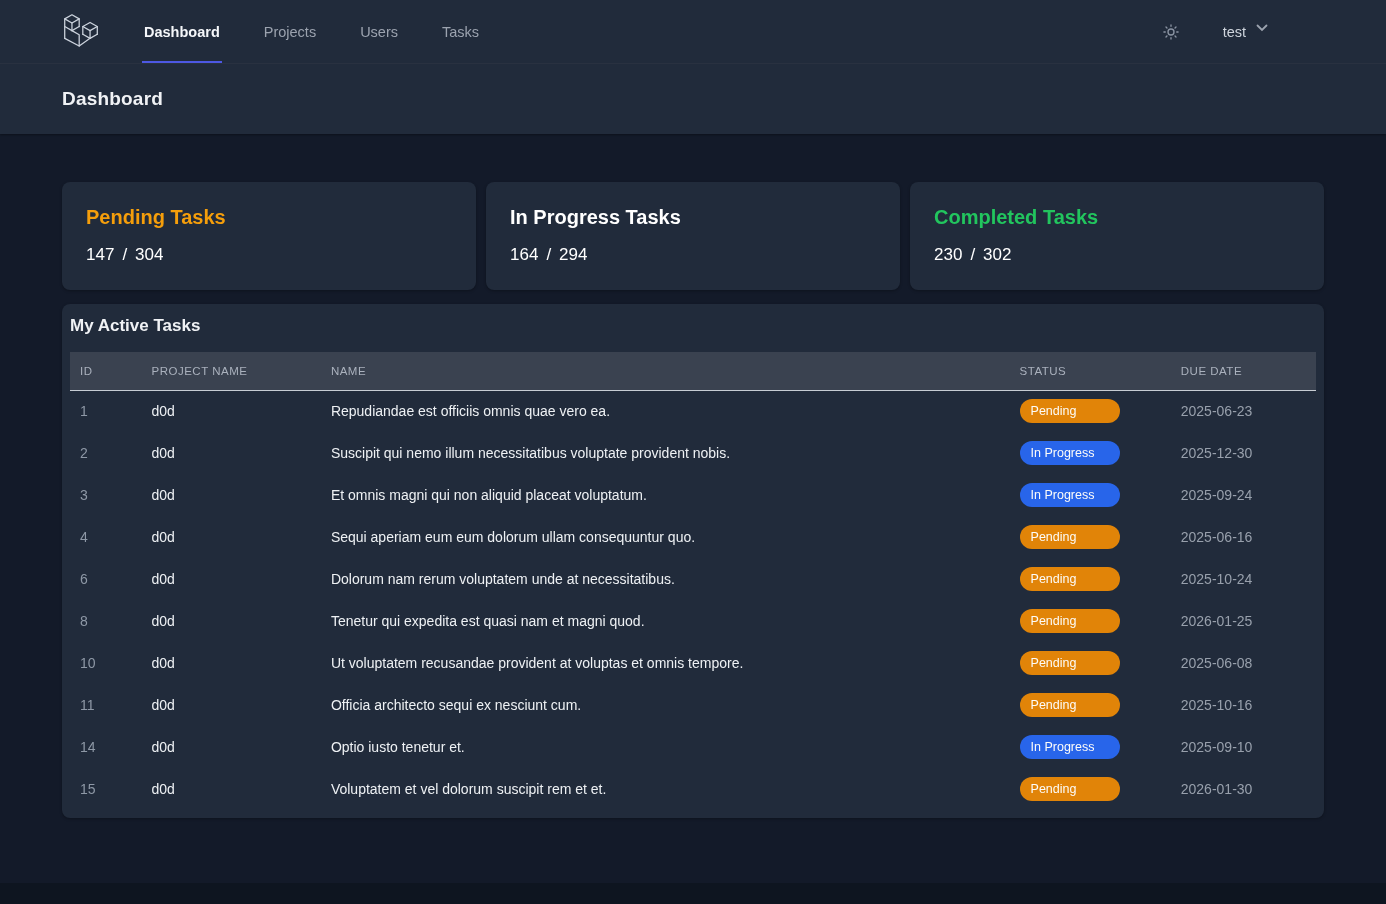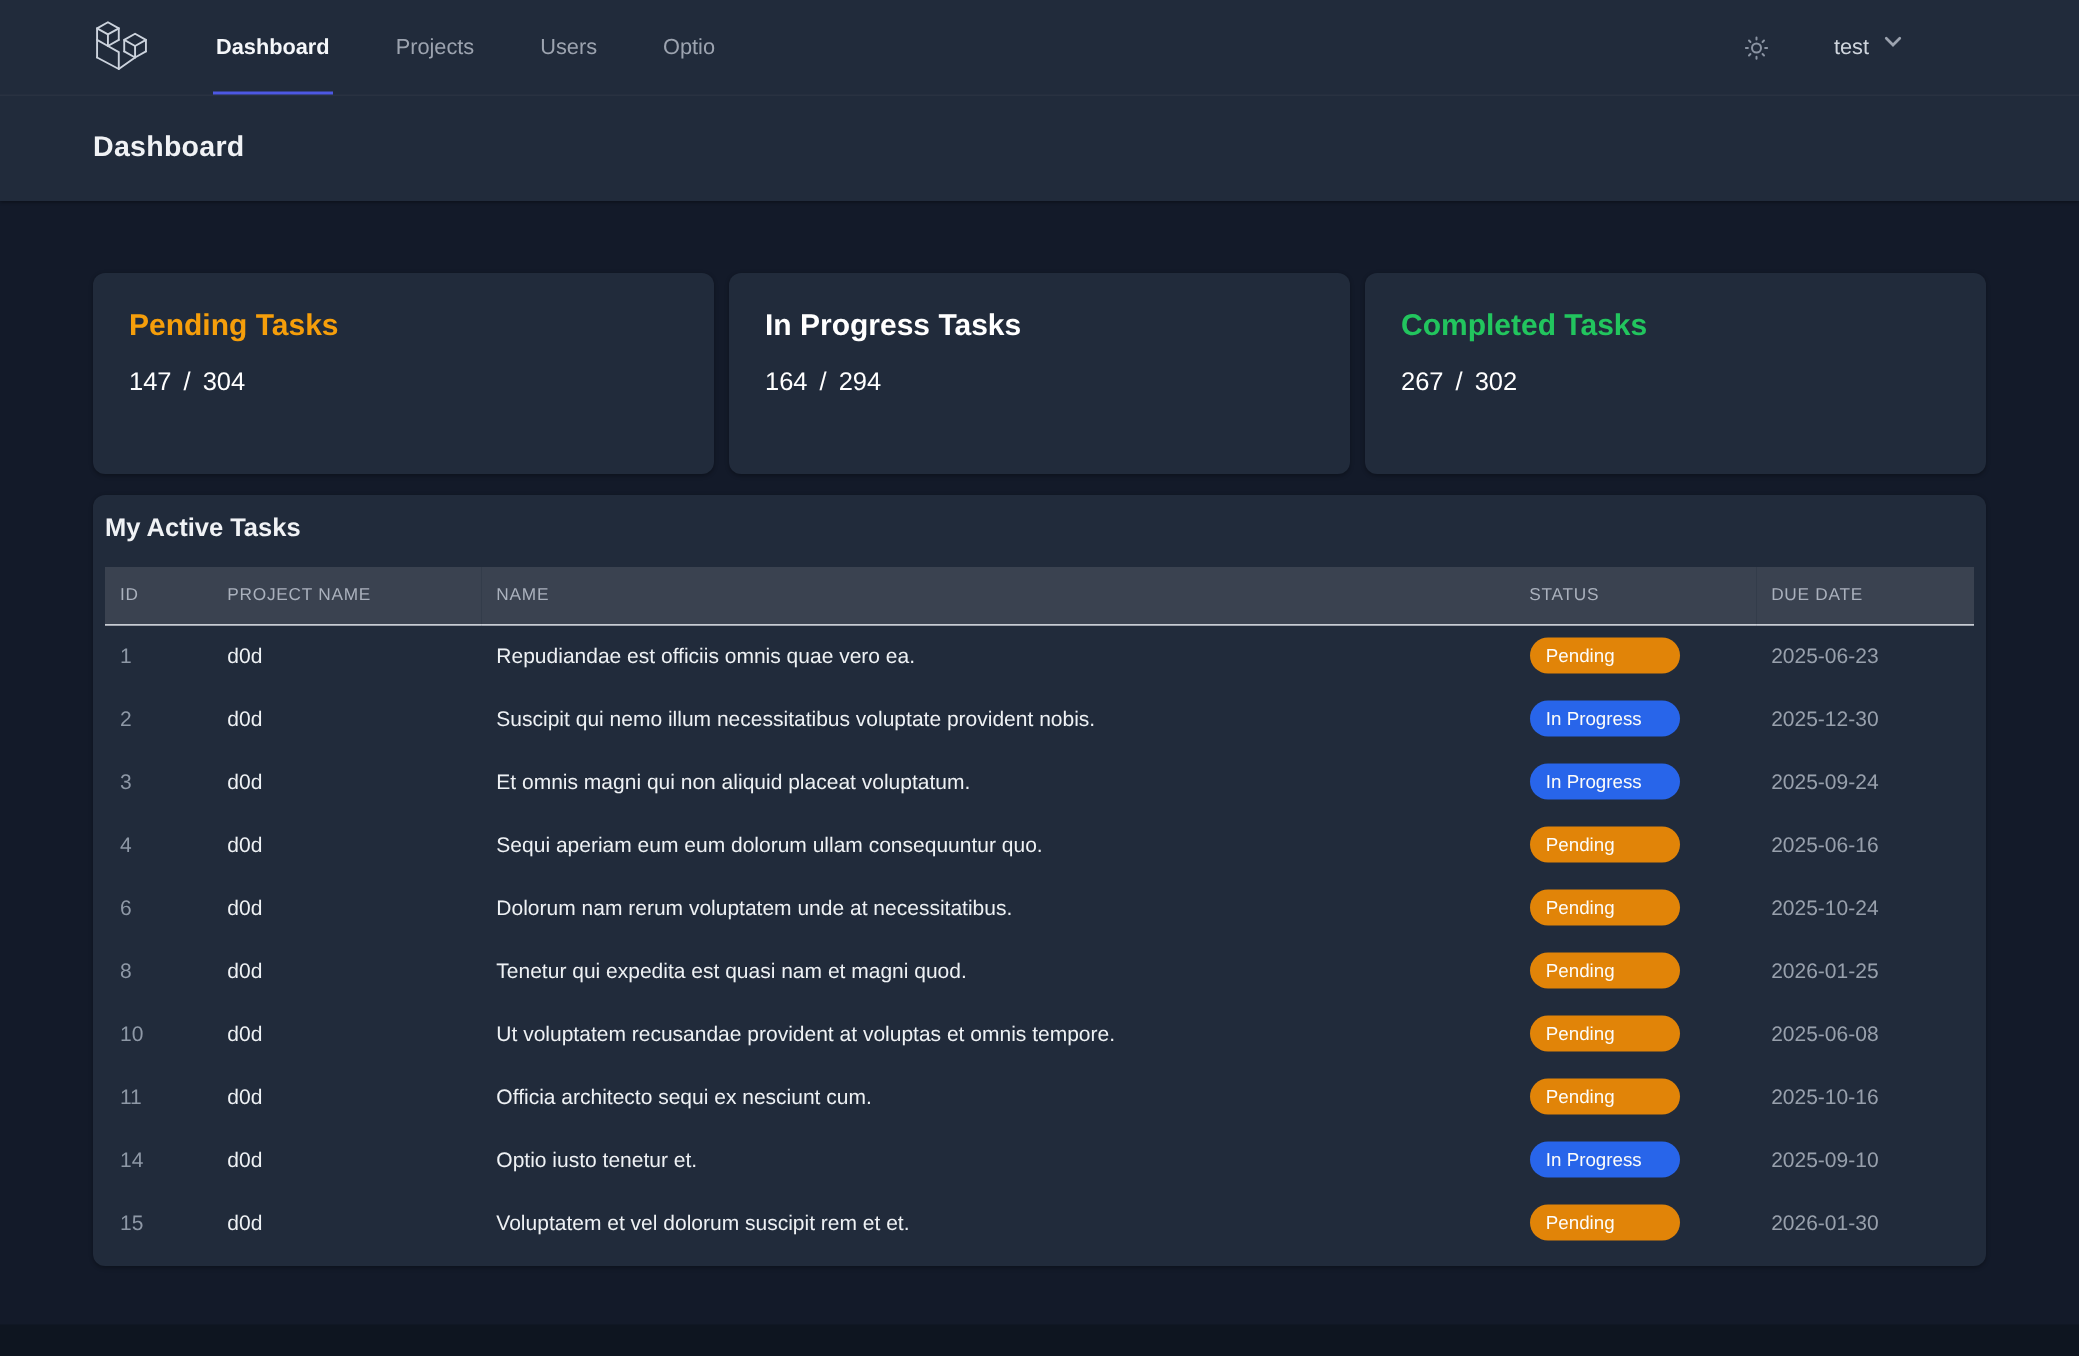--- a/index.html
+++ b/index.html
@@ -38,21 +38,21 @@
   .page-header {
     background:#212b3b; padding:24px 62px;
     box-shadow:0 1px 2px rgba(0,0,0,.35);
   }
   .page-header h1 { color:#f0f2f5; font-size:19px; font-weight:700; letter-spacing:.2px; }
 
   
   .main { padding:48px 62px 0 62px; }
   .stat-grid { display:grid; grid-template-columns:repeat(3,1fr); gap:10px; }
   .stat-card {
-    background:#212b3b; border-radius:8px; padding:24px; height:134px;
+    background:#212b3b; border-radius:8px; padding:24px; height:108px;
     box-shadow:0 1px 3px rgba(0,0,0,.3);
   }
   .stat-title { font-size:20px; font-weight:700; margin-bottom:16px; }
   .stat-value { color:#ffffff; font-size:17px; display:flex; gap:8px; }
 
   .table-card {
     margin-top:14px; background:#212b3b; border-radius:8px; padding:8px;
     box-shadow:0 1px 3px rgba(0,0,0,.3);
   }
   .table-title { color:#f0f2f5; font-size:17px; font-weight:700; margin:4px 0 16px 0; }
@@ -102,21 +102,21 @@
           <a class="nav-item active">
             <span>Dashboard</span>
           </a>
           <a class="nav-item">
             <span>Projects</span>
           </a>
           <a class="nav-item">
             <span>Users</span>
           </a>
           <a class="nav-item">
-            <span>Optio</span>
+            <span>Tasks</span>
           </a>
         </div>
     </div>
     <div class="nav-right">
       <button class="theme-toggle">
         <svg width="20" height="20" viewBox="0 0 24 24" fill="none" stroke="currentColor" stroke-width="1.6" stroke-linecap="round">
           <circle cx="12" cy="12" r="3.6"></circle>
           <path d="M12 3.5v1.6M12 18.9v1.6M3.5 12h1.6M18.9 12h1.6M6 6l1.15 1.15M16.85 16.85L18 18M18 6l-1.15 1.15M7.15 16.85L6 18"></path>
         </svg>
       </button>
@@ -150,21 +150,21 @@
     <div class="stat-title" style="color: #ffffff;">In Progress Tasks</div>
     <div class="stat-value">
       <span>164</span>
       <span>/</span>
       <span>294</span>
     </div>
   </div>
         <div class="stat-card">
     <div class="stat-title" style="color: rgb(34, 197, 94);">Completed Tasks</div>
     <div class="stat-value">
-      <span>267</span>
+      <span>230</span>
       <span>/</span>
       <span>302</span>
     </div>
   </div>
       </div>
 
     <section class="table-card">
       <h2 class="table-title">My Active Tasks</h2>
       <table>
         <colgroup>

